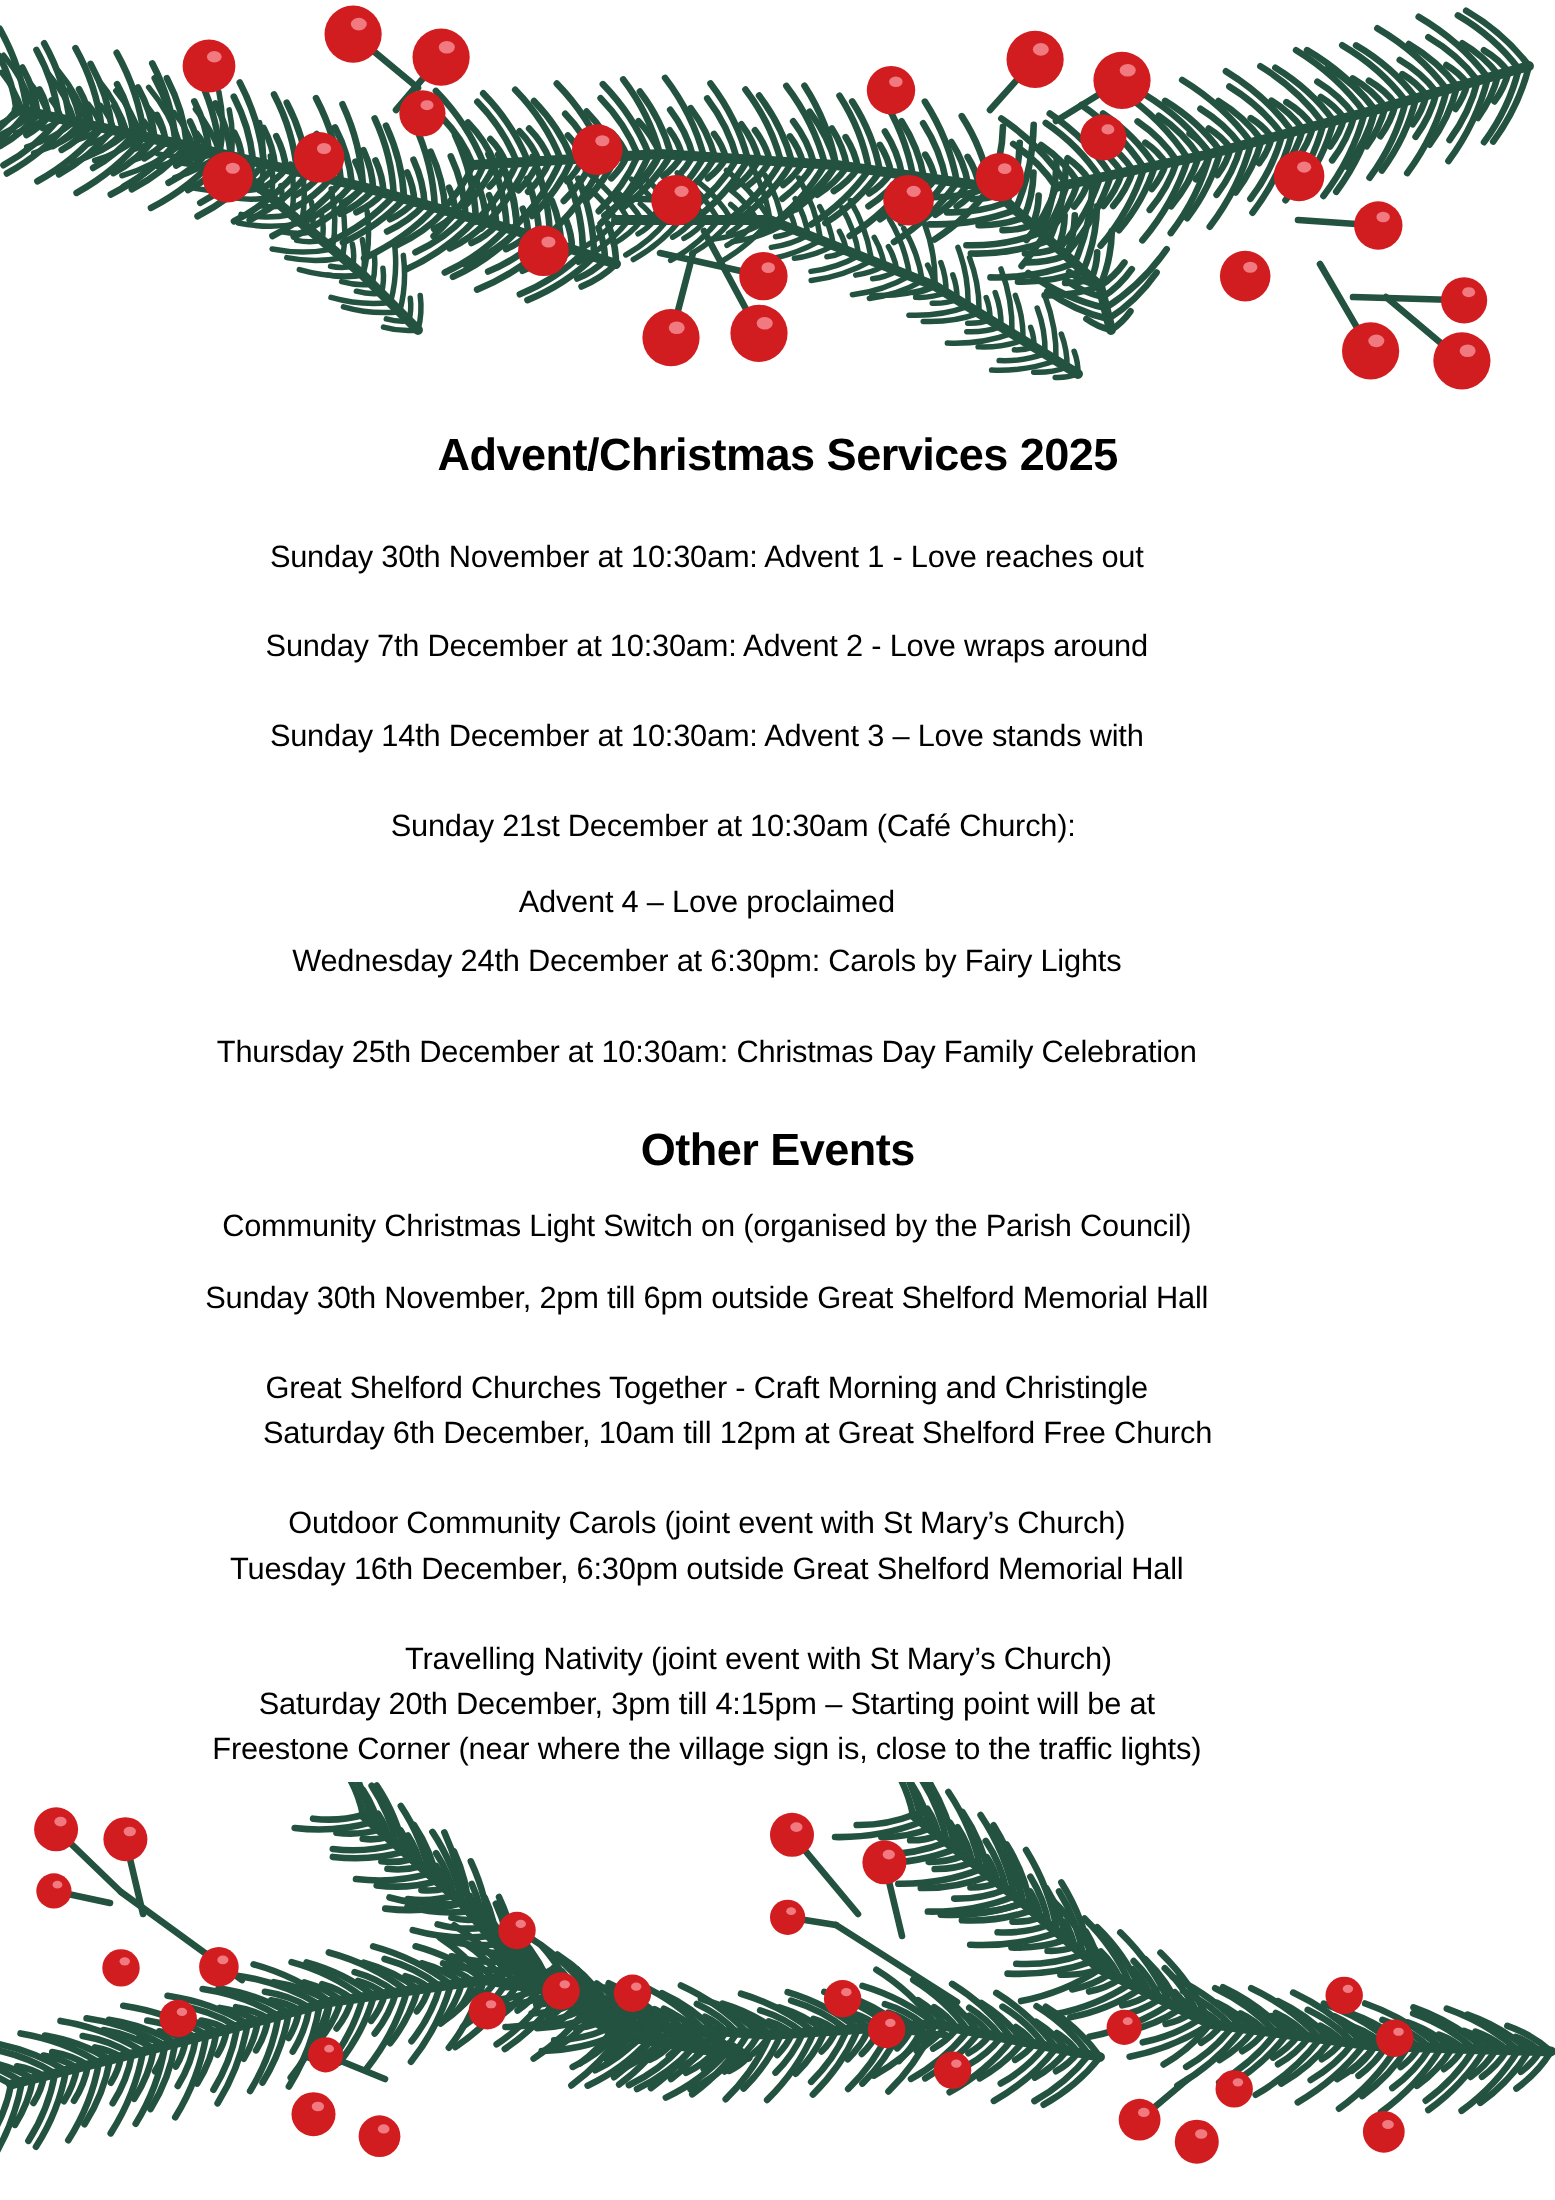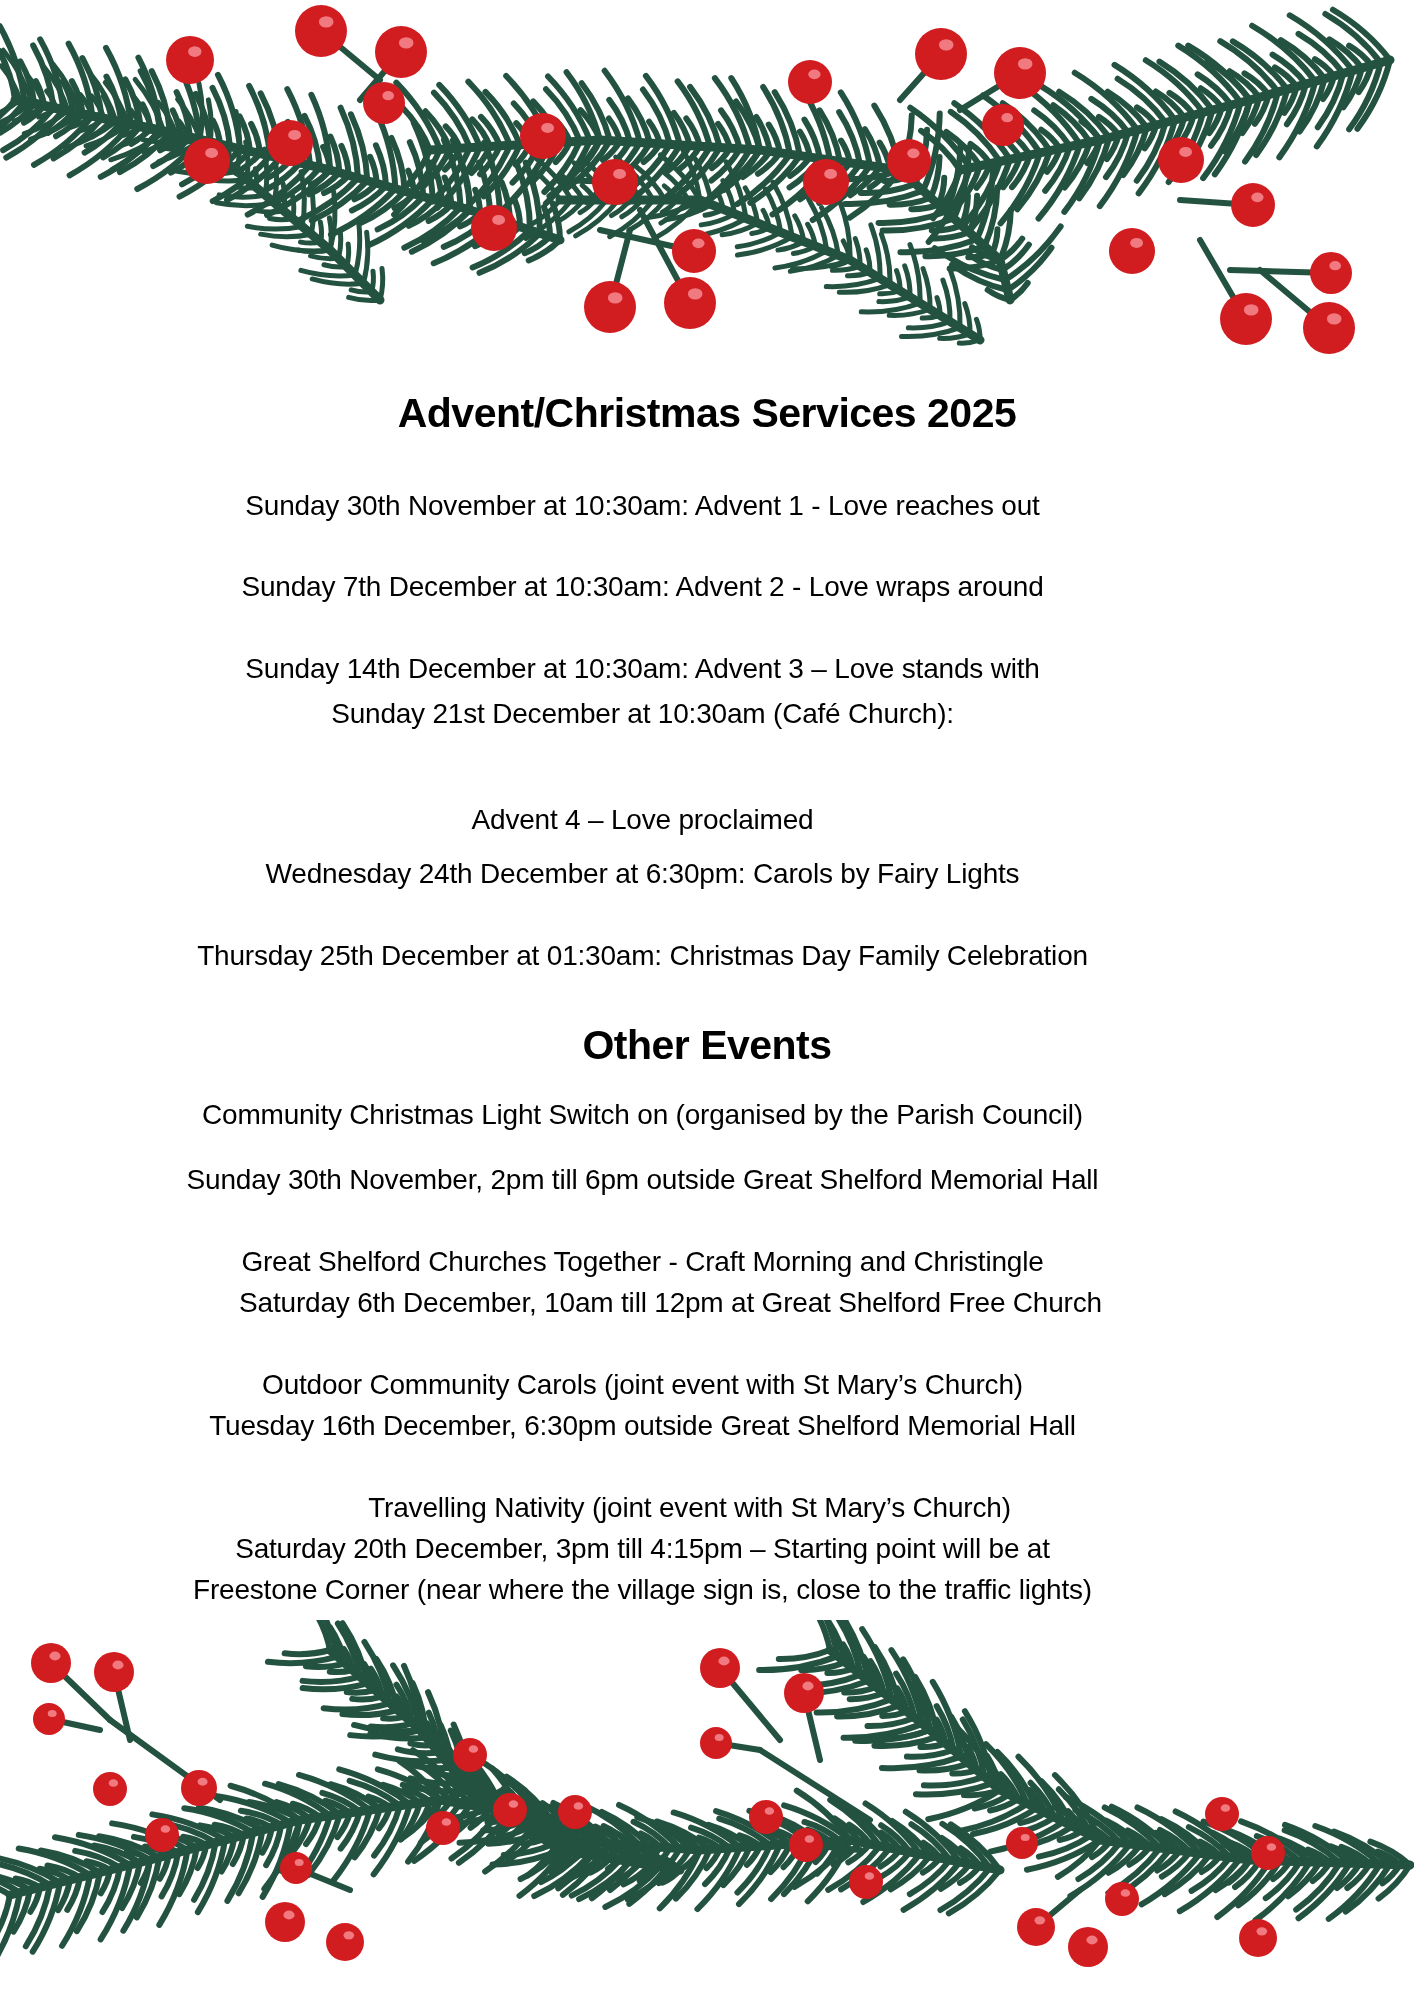--- a/index.html
+++ b/index.html
@@ -1127,28 +1127,28 @@
   <div>
     <div class="line" style="top:485px;">Sunday 30th November at 10:30am: Advent 1 - Love reaches out</div>
   </div>
   <div>
     <div class="line" style="top:566px;">Sunday 7th December at 10:30am: Advent 2 - Love wraps around</div>
   </div>
   <div>
     <div class="line" style="top:648px;">Sunday 14th December at 10:30am: Advent 3 – Love stands with</div>
   </div>
   <div>
-    <div class="line" style="top:693px;">Sunday 21st December at 10:30am (Café Church):</div>
+    <div class="line" style="top:730px;padding-left:24px;">Sunday 21st December at 10:30am (Café Church):</div>
     <div class="line" style="top:799px;">Advent 4 – Love proclaimed</div>
   </div>
   <div>
     <div class="line" style="top:853px;">Wednesday 24th December at 6:30pm: Carols by Fairy Lights</div>
   </div>
   <div>
-    <div class="line" style="top:935px;">Thursday 25th December at 01:30am: Christmas Day Family Celebration</div>
+    <div class="line" style="top:935px;">Thursday 25th December at 10:30am: Christmas Day Family Celebration</div>
   </div>
 
   <div class="h" style="top:1022px;">Other Events</div>
 
   <div>
     <div class="line" style="top:1094px;">Community Christmas Light Switch on (organised by the Parish Council)</div>
     <div class="line" style="top:1159px;">Sunday 30th November, 2pm till 6pm outside Great Shelford Memorial Hall</div>
   </div>
   <div>
     <div class="line" style="top:1241px;">Great Shelford Churches Together - Craft Morning and Christingle</div>

